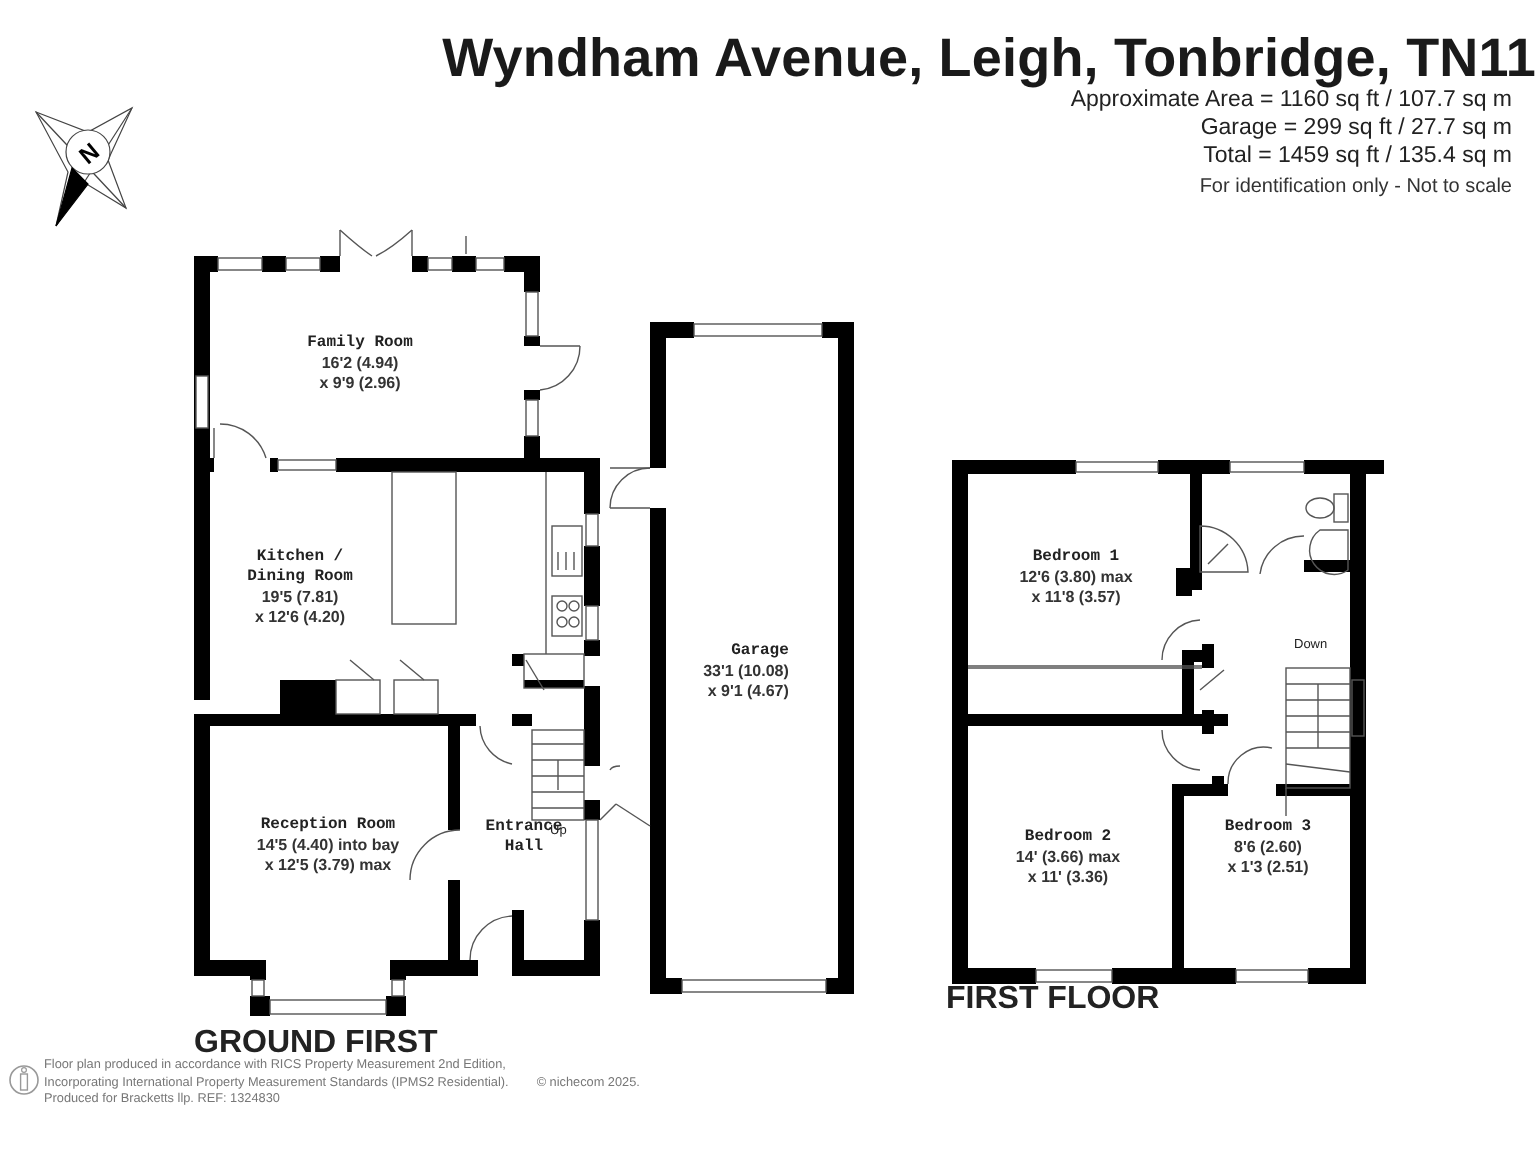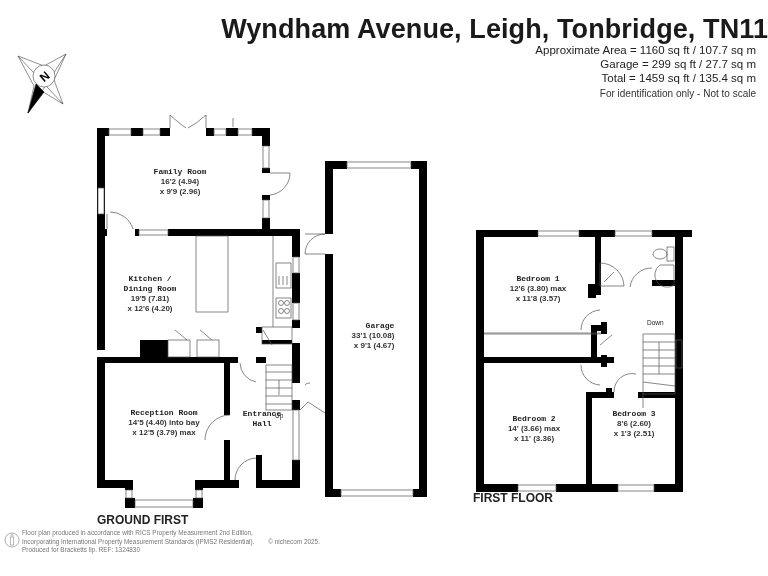--- a/index.html
+++ b/index.html
@@ -6,21 +6,21 @@
   body { width: 768px; height: 576px; position: relative; overflow: hidden; font-family: "Liberation Sans", sans-serif; color: #111; }
   .title { position: absolute; right: 0; top: 14px; font-size: 27px; font-weight: bold; letter-spacing: 0.1px; white-space: nowrap; color: #1a1a1a; }
   .area { position: absolute; right: 12px; font-size: 11.5px; white-space: nowrap; color: #222; text-align: right; }
   .a1 { top: 44px; text-align: center; } .a2 { top: 58px; } .a3 { top: 72px; }
   .ident { position: absolute; right: 12px; top: 88px; font-size: 10px; color: #333; white-space: nowrap; }
   svg.plan { position: absolute; left: 0; top: 0; }
   .room-label { position: absolute; text-align: center; font-size: 8px; line-height: 10px; color: #333; white-space: nowrap; transform: translateX(-50%); }
   .room-label .rn { font-weight: bold; color: #222; display: block; font-family: Liberation Mono, monospace; }
   .room-label .rd { display: block; font-weight: bold; }
   .small-label { position: absolute; font-size: 6.5px; color: #222; }
-  .floor-label { position: absolute; font-size: 12px; font-weight: bold; color: #222; white-space: nowrap; }
+  .floor-label { position: absolute; font-size: 16px; font-weight: bold; color: #222; white-space: nowrap; }
   .footer { position: absolute; left: 22px; top: 529px; font-size: 6.4px; line-height: 8.6px; color: #777; white-space: nowrap; }
   .footer .copy { margin-left: 14px; }
   .rics { position: absolute; left: 4px; top: 530px; }
 </style>
 </head>
 <body>
 
 <div class="title">Wyndham Avenue, Leigh, Tonbridge, TN11</div>
 <div class="area a1">Approximate Area = 1160 sq ft / 107.7 sq m</div>
 <div class="area a2">Garage = 299 sq ft / 27.7 sq m</div>

